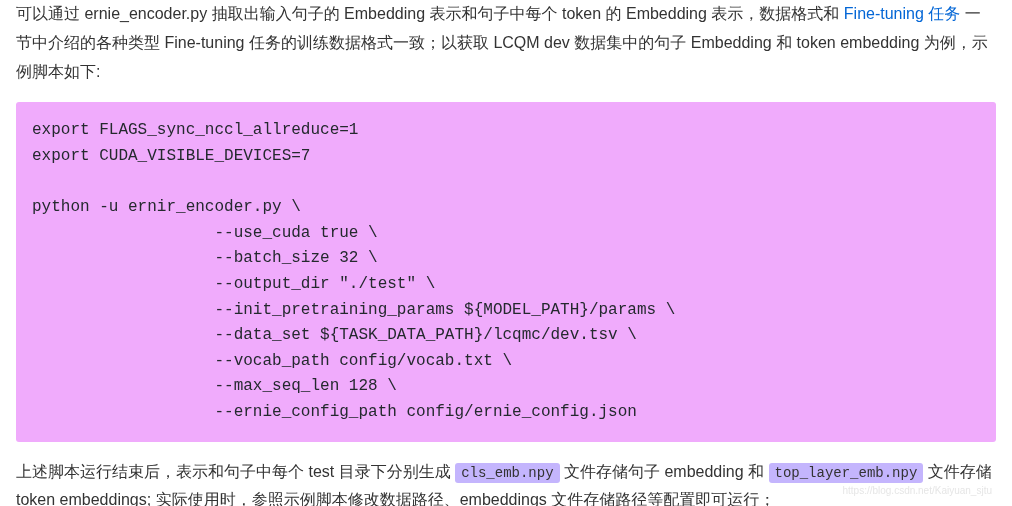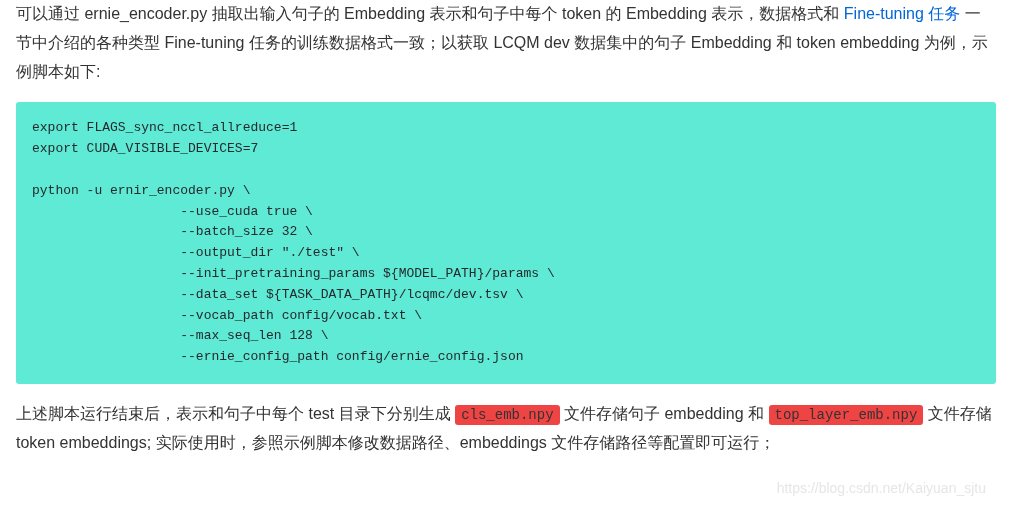--- a/index.html
+++ b/index.html
@@ -24,45 +24,45 @@
       line-height: 1.8;
       margin-bottom: 8px;
     }
     .link {
       color: #0366d6;
       text-decoration: none;
       cursor: pointer;
       margin-top: 17px;
     }
     .code-block {
-      background: #5eead4;
+      background: #f0abfc;
       border-radius: 3px;
       padding: 16px;
       margin: 16px 0;
       font-family: "SFMono-Regular", Consolas, "Liberation Mono", Menlo, monospace;
-      font-size: 13px;
+      font-size: 16px;
       line-height: 1.6;
       color: #24292e;
       white-space: pre;
       overflow-x: auto;
     }
     .inline-code {
-      background: #ef4444;
+      background: #c4b5fd;
       border-radius: 3px;
       padding: 2px 6px;
       font-family: "SFMono-Regular", Consolas, "Liberation Mono", Menlo, monospace;
       font-size: 14px;
       color: #333;
     }
     .watermark {
       position: absolute;
-      right: 26px;
+      right: 20px;
       bottom: 10px;
       color: #e6e6e6;
-      font-size: 14px;
+      font-size: 10px;
       pointer-events: none;
     }
   </style>
 </head>
 <body>
 
 <div class="content">
   <p class="paragraph">
     <span>可以通过 ernie_encoder.py 抽取出输入句子的 Embedding 表示和句子中每个 token 的 Embedding 表示，数据格式和 </span><a class="link">Fine-tuning 任务</a><span> 一节中介绍的各种类型 Fine-tuning 任务的训练数据格式一致；以获取 LCQM dev 数据集中的句子 Embedding 和 token embedding 为例，示例脚本如下:</span>
   </p>

